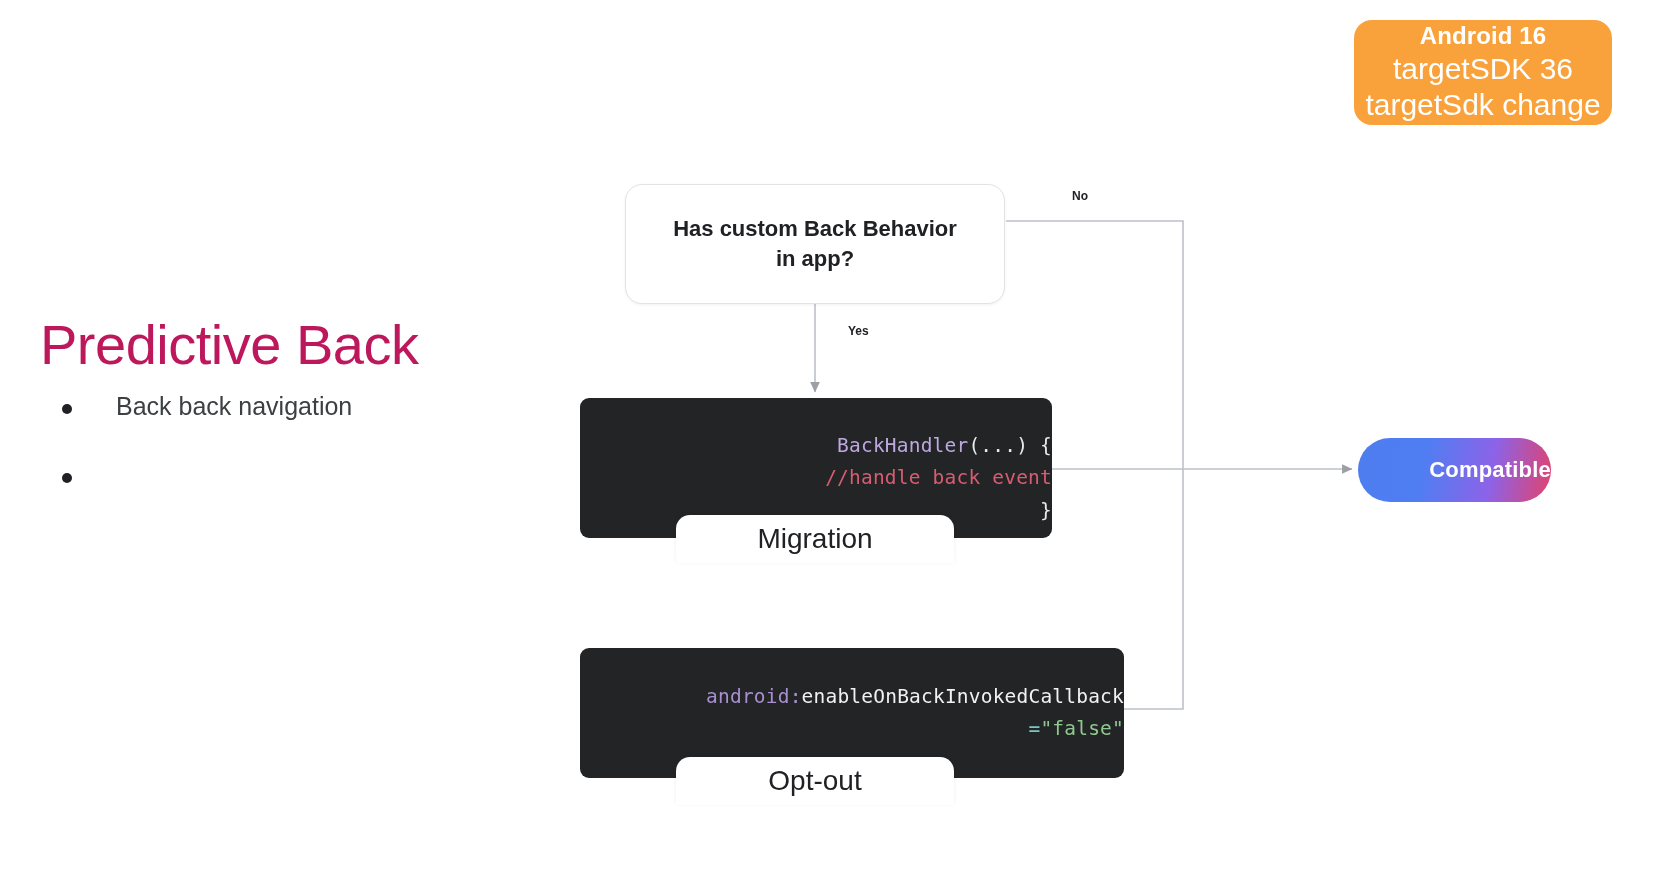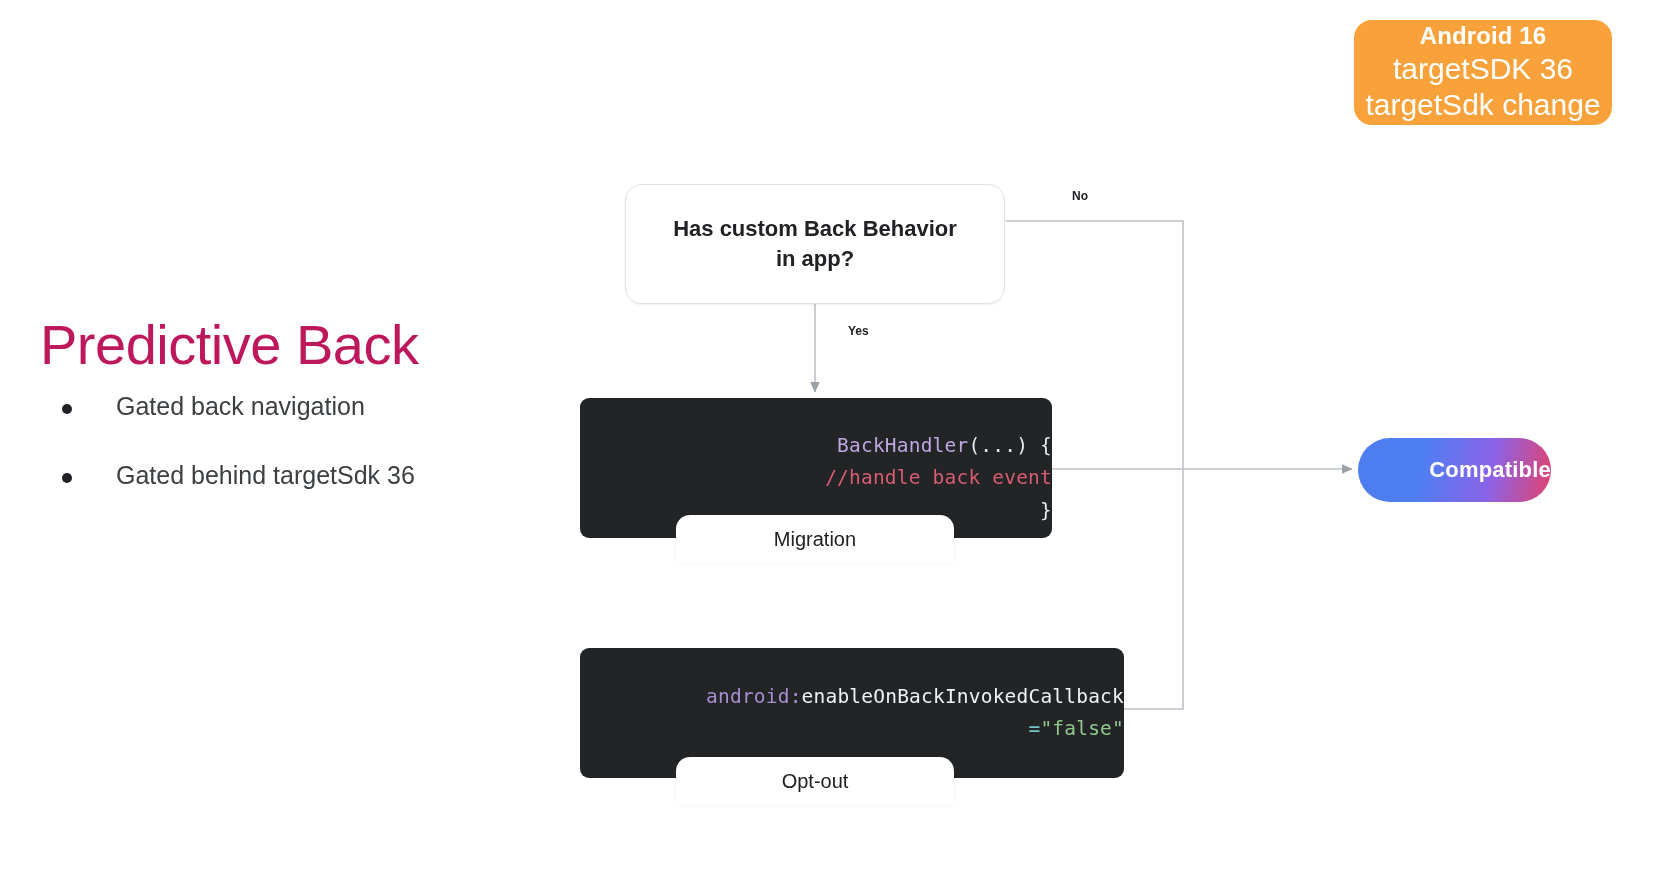--- a/index.html
+++ b/index.html
@@ -145,21 +145,21 @@
   .tok-string  { color: #8FC98E; }
 
   
   .code-label {
     position: absolute;
     background: #ffffff;
     border-radius: 14px 14px 0 0;
     display: flex;
     align-items: center;
     justify-content: center;
-    font-size: 20px;
+    font-size: 28px;
     font-weight: 400;
     color: #202124;
     box-shadow: 0 -1px 4px rgba(0,0,0,0.07);
   }
   #label-migration {
     left: 676px;
     top: 515px;
     width: 278px;
     height: 48px;
   }
@@ -213,25 +213,24 @@
   <div class="line1">Android 16</div>
   <div class="line2">targetSDK 36</div>
   <div class="line3">targetSdk change</div>
 </div>
 
 <div id="slide-title">Predictive Back</div>
 
 <ul id="bullet-list">
   <li>
     <span class="dot"></span>
-    <span>Gated back navigation</span>
+    <span>Back back navigation</span>
   </li>
   <li>
     <span class="dot"></span>
-    <span>Gated behind targetSdk 36</span>
   </li>
 </ul>
 
 <svg id="connectors" viewBox="0 0 1654 878" xmlns="http://www.w3.org/2000/svg">
   <defs>
     <marker id="arrowhead" markerWidth="8" markerHeight="8" refX="6.2" refY="3" orient="auto">
       <path d="M0,0 L6.5,3 L0,6 Z" fill="#9aa0a6"></path>
     </marker>
   </defs>
 

